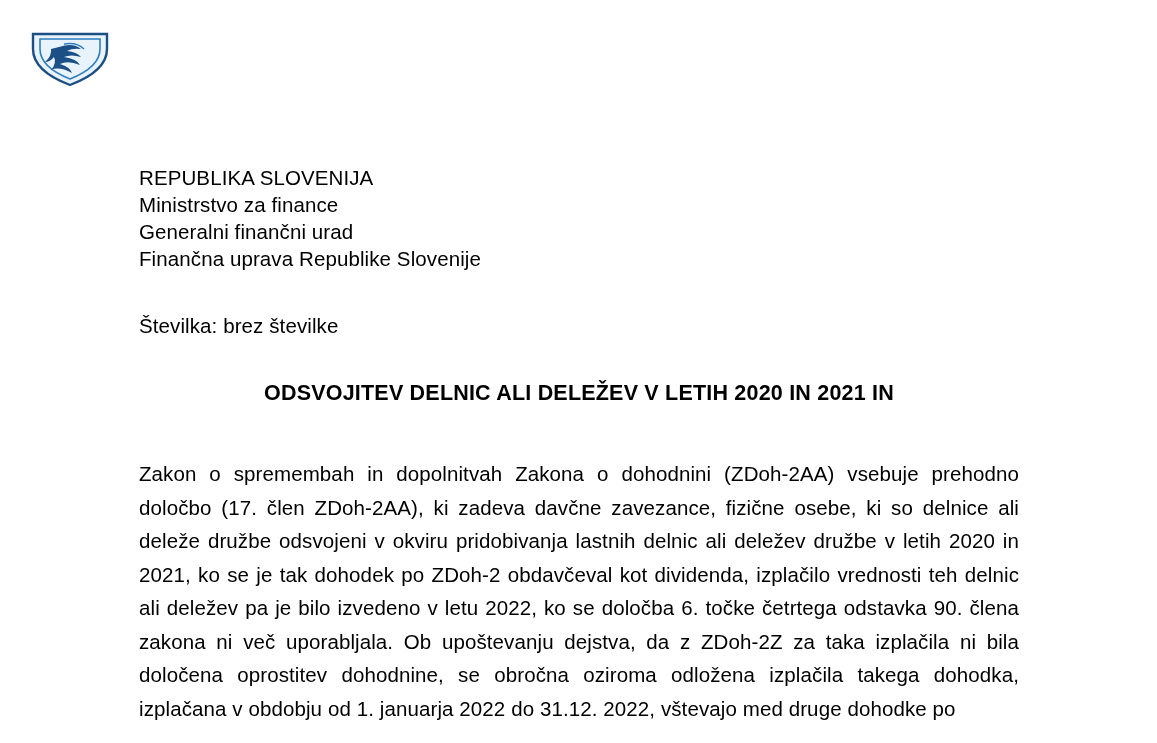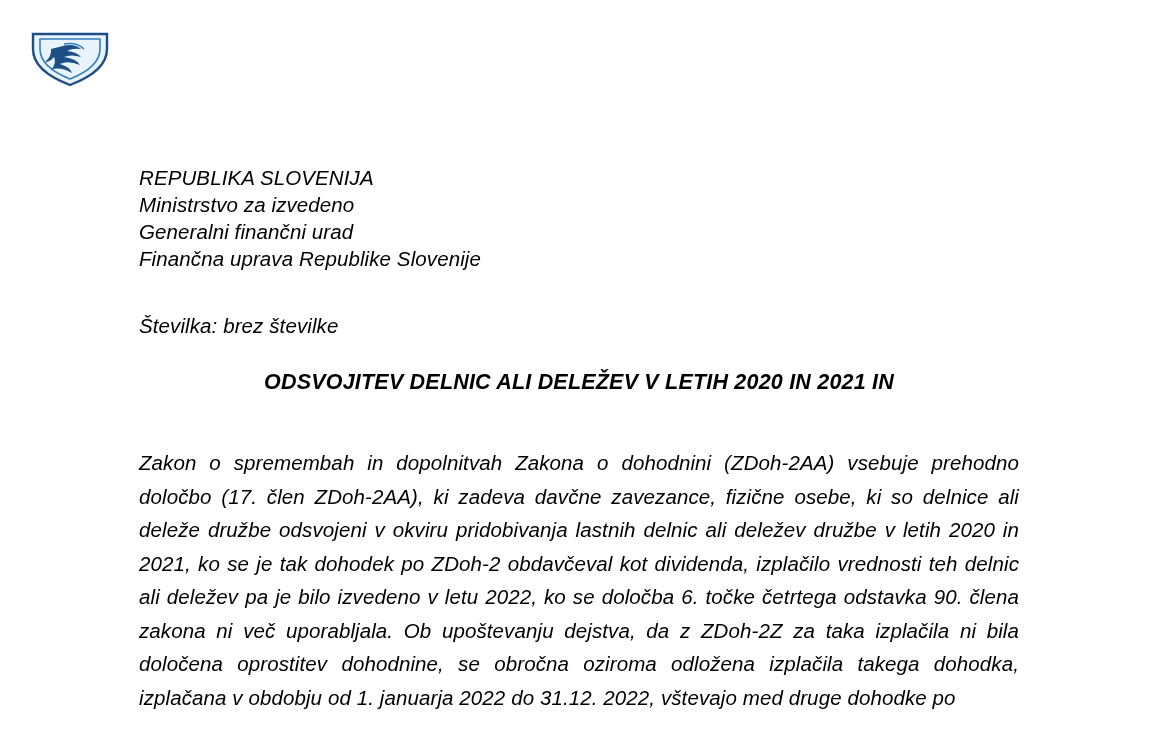--- a/index.html
+++ b/index.html
@@ -12,21 +12,20 @@
     height: 743px;
     overflow: hidden;
     font-family: "Liberation Sans", sans-serif;
     color: #000000;
   }
   .page {
     position: relative;
     width: 1157px;
     height: 599px;
     background: #ffffff;
-    font-style: italic;
   }
   .logo {
     position: absolute;
     left: 27px;
     top: 27px;
     width: 86px;
     height: 62px;
   }
   .doc-body {
     position: absolute;
@@ -46,21 +45,21 @@
     margin-top: 28px;
     font-size: 20.5px;
     line-height: 27px;
     letter-spacing: 0.1px;
   }
   .ref-block div {
     white-space: nowrap;
     margin-top: 40px;
   }
   .doc-title {
-    margin-top: 27px;
+    margin-top: 38px;
     text-align: center;
     font-size: 21.5px;
     font-weight: bold;
     line-height: 32px;
     letter-spacing: 0.2px;
   }
   .doc-title .line2 {
     display: block;
   }
   .body-text {
@@ -88,21 +87,21 @@
                q13 2 16 8 q-12 -5 -20 -1 q10 3 12 9 q-13 -7 -21 -3
                q6 -7 3 -13 q-4 5 -9 5 q7 -6 6 -13 z" fill="#1b4f86"></path>
       <path d="M37 17 q13 -2 20 5" fill="none" stroke="#2f7fc1" stroke-width="1.4"></path>
     </svg>
   </div>
 
   <div class="doc-body">
 
     <div class="org-block">
       <div>REPUBLIKA SLOVENIJA</div>
-      <div>Ministrstvo za izvedeno</div>
+      <div>Ministrstvo za finance</div>
       <div>Generalni finančni urad</div>
       <div>Finančna uprava Republike Slovenije</div>
     </div>
 
     <div class="ref-block">
       <div>Številka: brez številke</div>
     </div>
 
     <div class="doc-title">
       <span class="line1">ODSVOJITEV DELNIC ALI DELEŽEV V LETIH 2020 IN 2021 IN</span>

